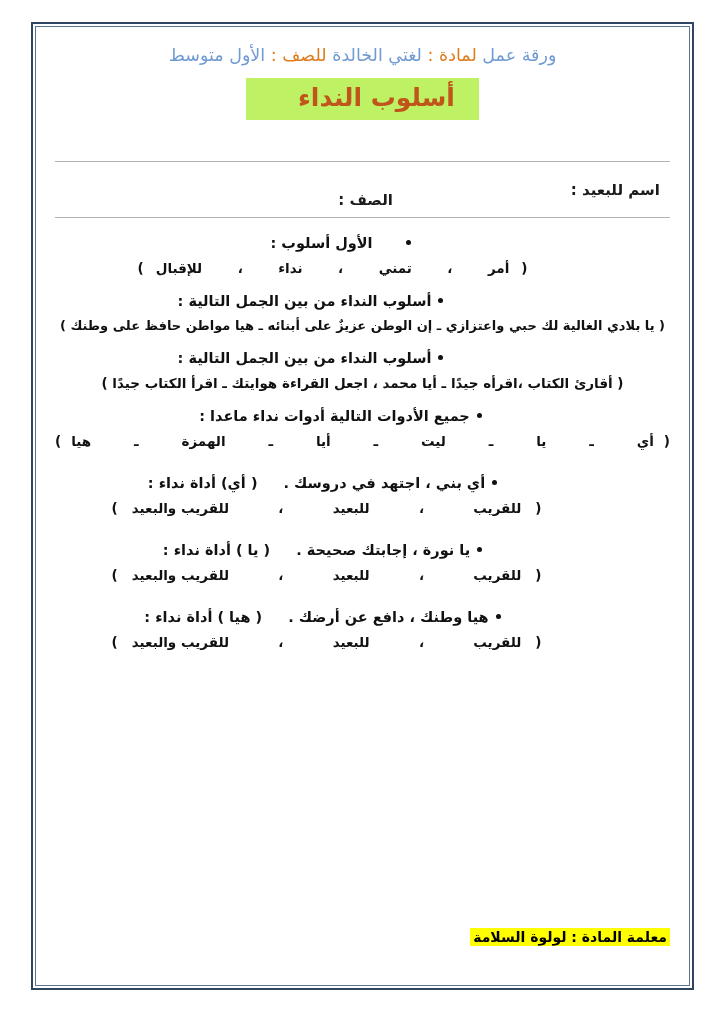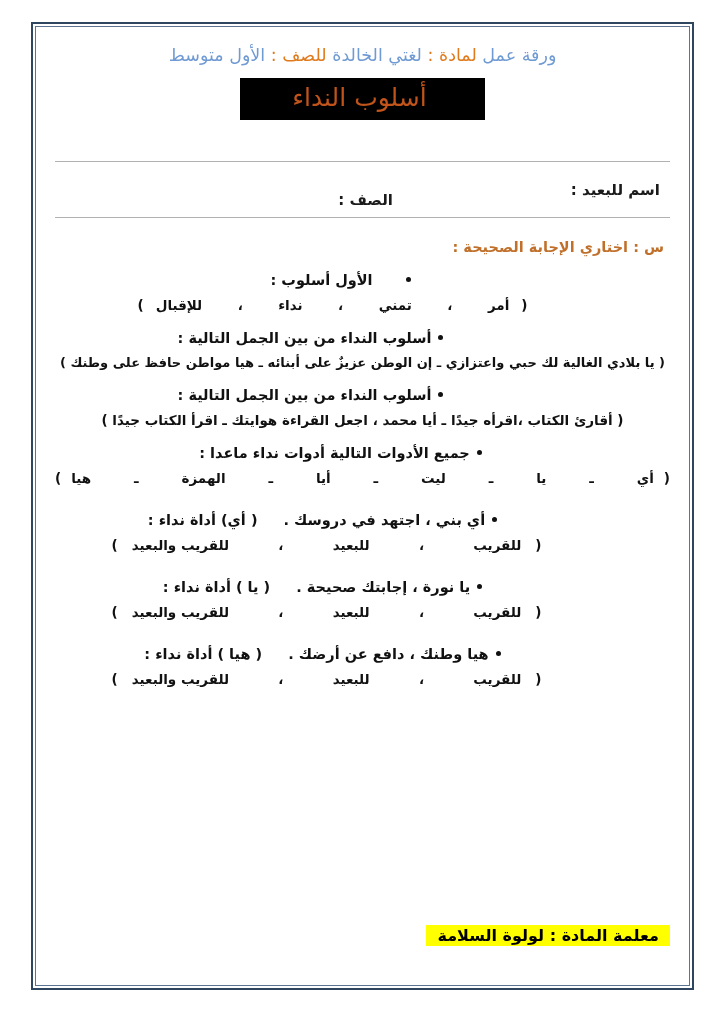--- a/index.html
+++ b/index.html
@@ -57,25 +57,25 @@
   }
   .hl-blue  { color: #6f9ad3; }
   .hl-orange{ color: #e07b1d; }
 
   .title-box-wrap {
     display: flex;
     justify-content: center;
     margin-top: 10px;
   }
   .title-box {
-    background: #000000;
+    background: #bef264;
     color: #c0541a;
     font-size: 25px;
-    font-weight: normal;
-    padding: 6px 58px 8px 52px;
+    font-weight: bold;
+    padding: 6px 24px 8px 52px;
     line-height: 1.15;
     white-space: nowrap;
     letter-spacing: 0.5px;
   }
 
   
   .rule {
     height: 0;
     border-top: 1px solid #b2b2b2;
     margin: 0;
@@ -171,23 +171,23 @@
   
   .footer-wrap {
     position: absolute;
     right: 22px;
     bottom: 42px;
     direction: rtl;
   }
   .footer-text {
     background: #ffff00;
     color: #000000;
-    font-size: 16px;
-    font-weight: bold;
-    padding: 1px 11px;
+    font-size: 14px;
+    font-weight: bold;
+    padding: 1px 3px;
     display: inline-block;
     white-space: nowrap;
   }
 </style>
 </head>
 <body>
 
 <div class="page-frame">
   <div class="page-inner">
 
@@ -205,21 +205,20 @@
 
     <div class="rule rule-top"></div>
 
     <div class="id-row">
       <div class="id-name">اسم للبعيد :</div>
       <div class="id-class">الصف :</div>
     </div>
 
     <div class="rule rule-bottom"></div>
 
-    <div class="q-heading">س : اختاري الإجابة الصحيحة :</div>
 
     <div class="q-block">
       <div class="q-stem" style="padding-right:0; justify-content:center; transform:translateX(-22px);">
         <span class="bullet"></span>
         <span class="stem-gap"></span>
         <span class="stem-text">الأول أسلوب :</span>
       </div>
       <div class="q-options row-center">
         <div class="opts-row opts-q1" style="transform:translateX(-30px);">
           <span class="paren">(</span>

